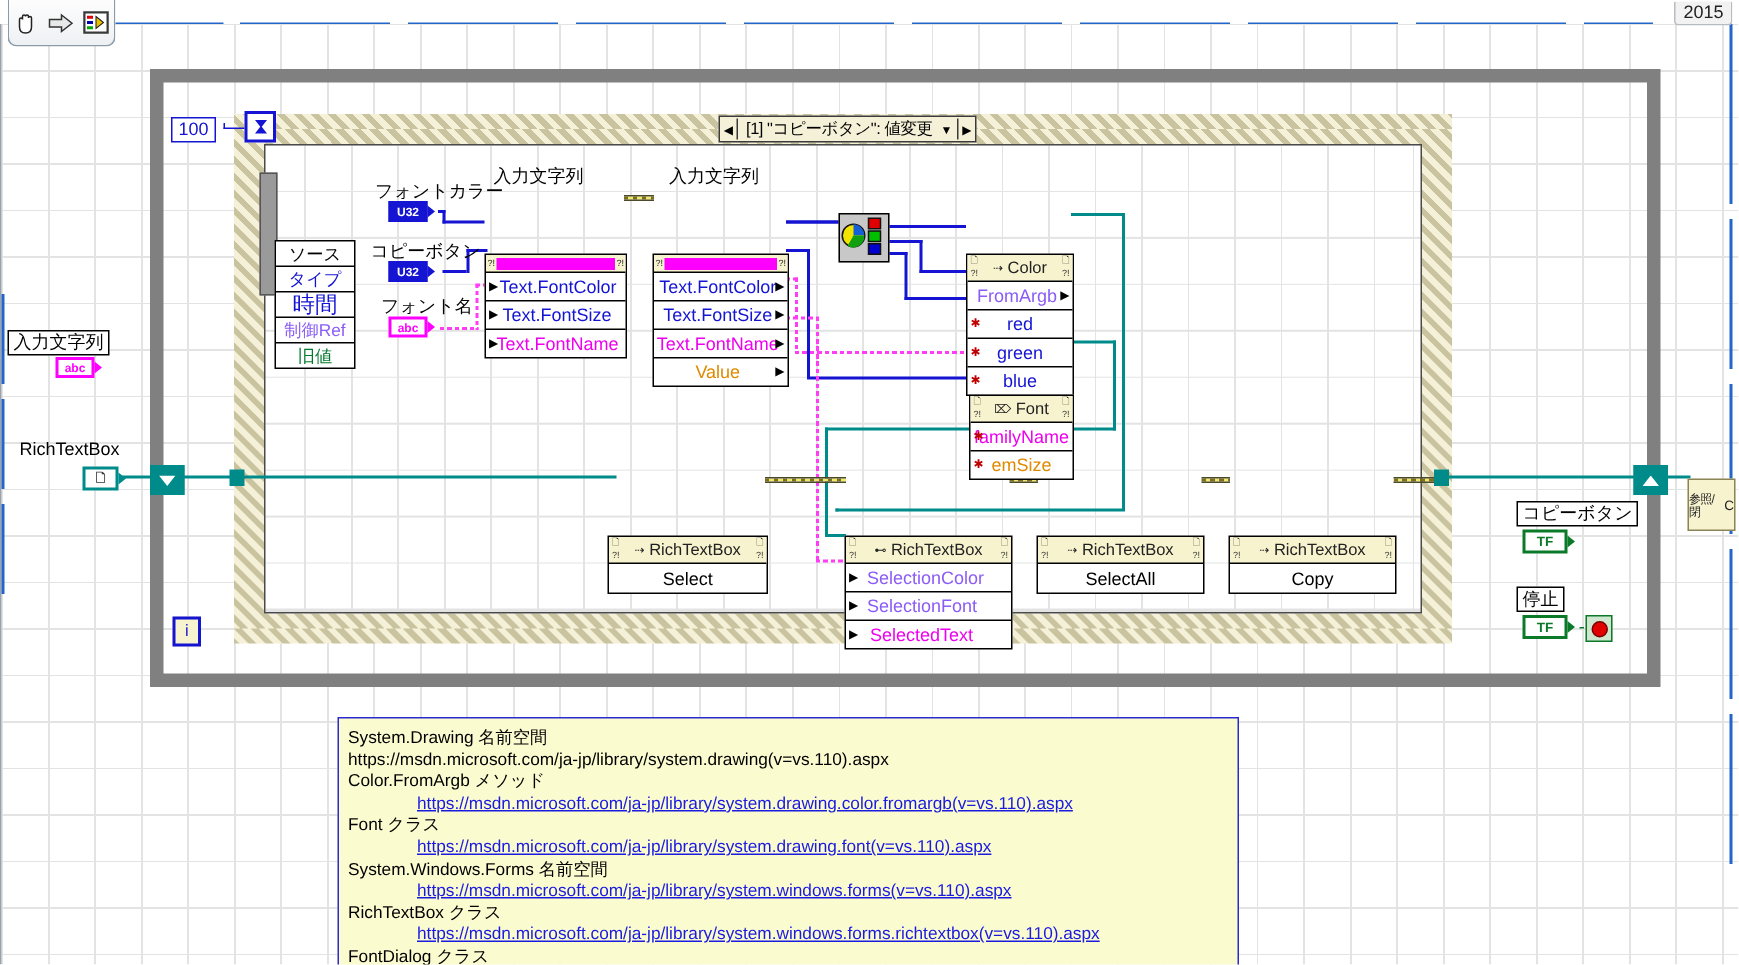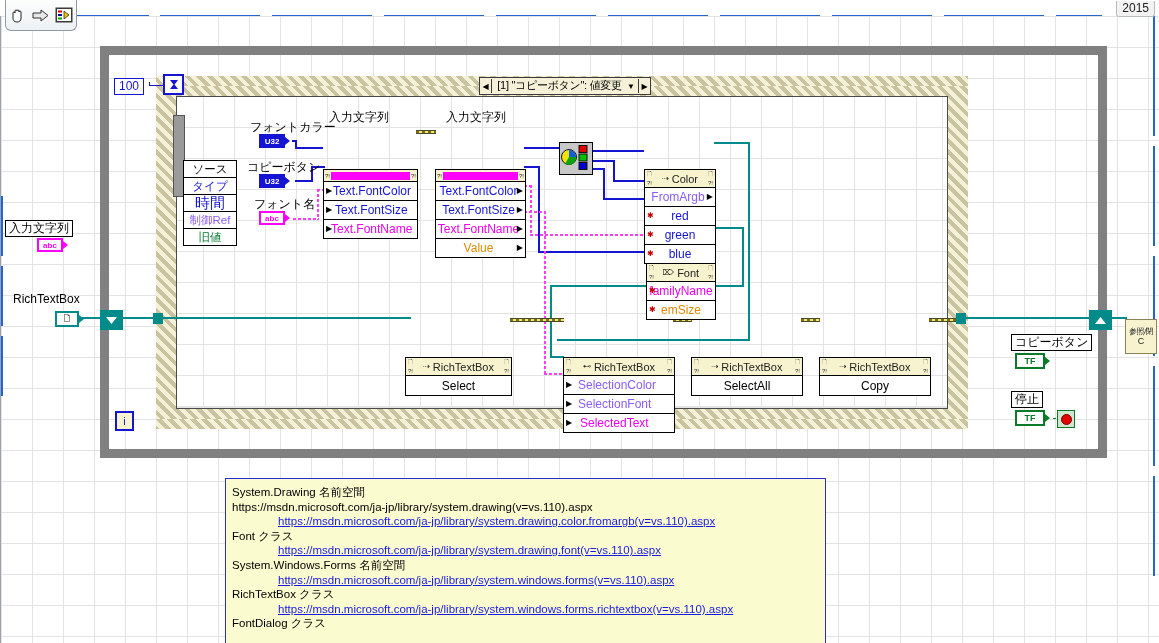--- a/index.html
+++ b/index.html
@@ -157,21 +157,21 @@
   .greenh{position:absolute;height:1px;z-index:10;
     background:repeating-linear-gradient(to right,#0a7a28 0 3px,transparent 3px 5px);}
   .dotyellow{position:absolute;height:4px;z-index:11;
     background:repeating-linear-gradient(to right,#7a6f1e 0 3px,#f2e96a 3px 6px);
     border-top:1px solid #4a4a2a;border-bottom:1px solid #4a4a2a;box-sizing:border-box;}
 
   
   .glyphnode{position:absolute;border:1px solid #000;background:#c8c8c8;z-index:15;}
   .closeref{
     position:absolute;border:1px solid #8a8458;background:#f7f3cf;z-index:16;
-    display:flex;flex-direction:column;align-items:center;justify-content:center;
+    display:flex;flex-direction:row;align-items:center;justify-content:center;
     font-size:9px;color:#222;
   }
   .tunnel{position:absolute;background:#008b8b;border:2px solid #008b8b;z-index:18;
     display:flex;align-items:center;justify-content:center;}
 
   
   #comment{
     position:absolute;left:224px;top:462px;width:601px;height:171px;
     background:#fbfbd0;border:1px solid #2a2ad0;box-sizing:border-box;
     padding:6px 6px 0 6px;z-index:20;
@@ -563,20 +563,21 @@
   <div class="w teal wh" style="left:1102px;top:301px;width:24px;height:2px;"></div>
 
   <div class="dotyellow" style="left:509px;top:302px;width:54px;"></div>
   <div class="dotyellow" style="left:672px;top:302px;width:19px;"></div>
   <div class="dotyellow" style="left:800px;top:302px;width:19px;"></div>
   <div class="dotyellow" style="left:928px;top:302px;width:30px;"></div>
 
   <div id="comment">
     <div><span class="plain">System.Drawing 名前空間</span></div>
     <div><span class="plain">https://msdn.microsoft.com/ja-jp/library/system.drawing(v=vs.110).aspx</span></div>
+    <div><span class="plain">Color.FromArgb メソッド</span></div>
     <div><a href="#">https://msdn.microsoft.com/ja-jp/library/system.drawing.color.fromargb(v=vs.110).aspx</a></div>
     <div><span class="plain">Font クラス</span></div>
     <div><a href="#">https://msdn.microsoft.com/ja-jp/library/system.drawing.font(v=vs.110).aspx</a></div>
     <div><span class="plain">System.Windows.Forms 名前空間</span></div>
     <div><a href="#">https://msdn.microsoft.com/ja-jp/library/system.windows.forms(v=vs.110).aspx</a></div>
     <div><span class="plain">RichTextBox クラス</span></div>
     <div><a href="#">https://msdn.microsoft.com/ja-jp/library/system.windows.forms.richtextbox(v=vs.110).aspx</a></div>
     <div><span class="plain">FontDialog クラス</span></div>
 
   </div>

